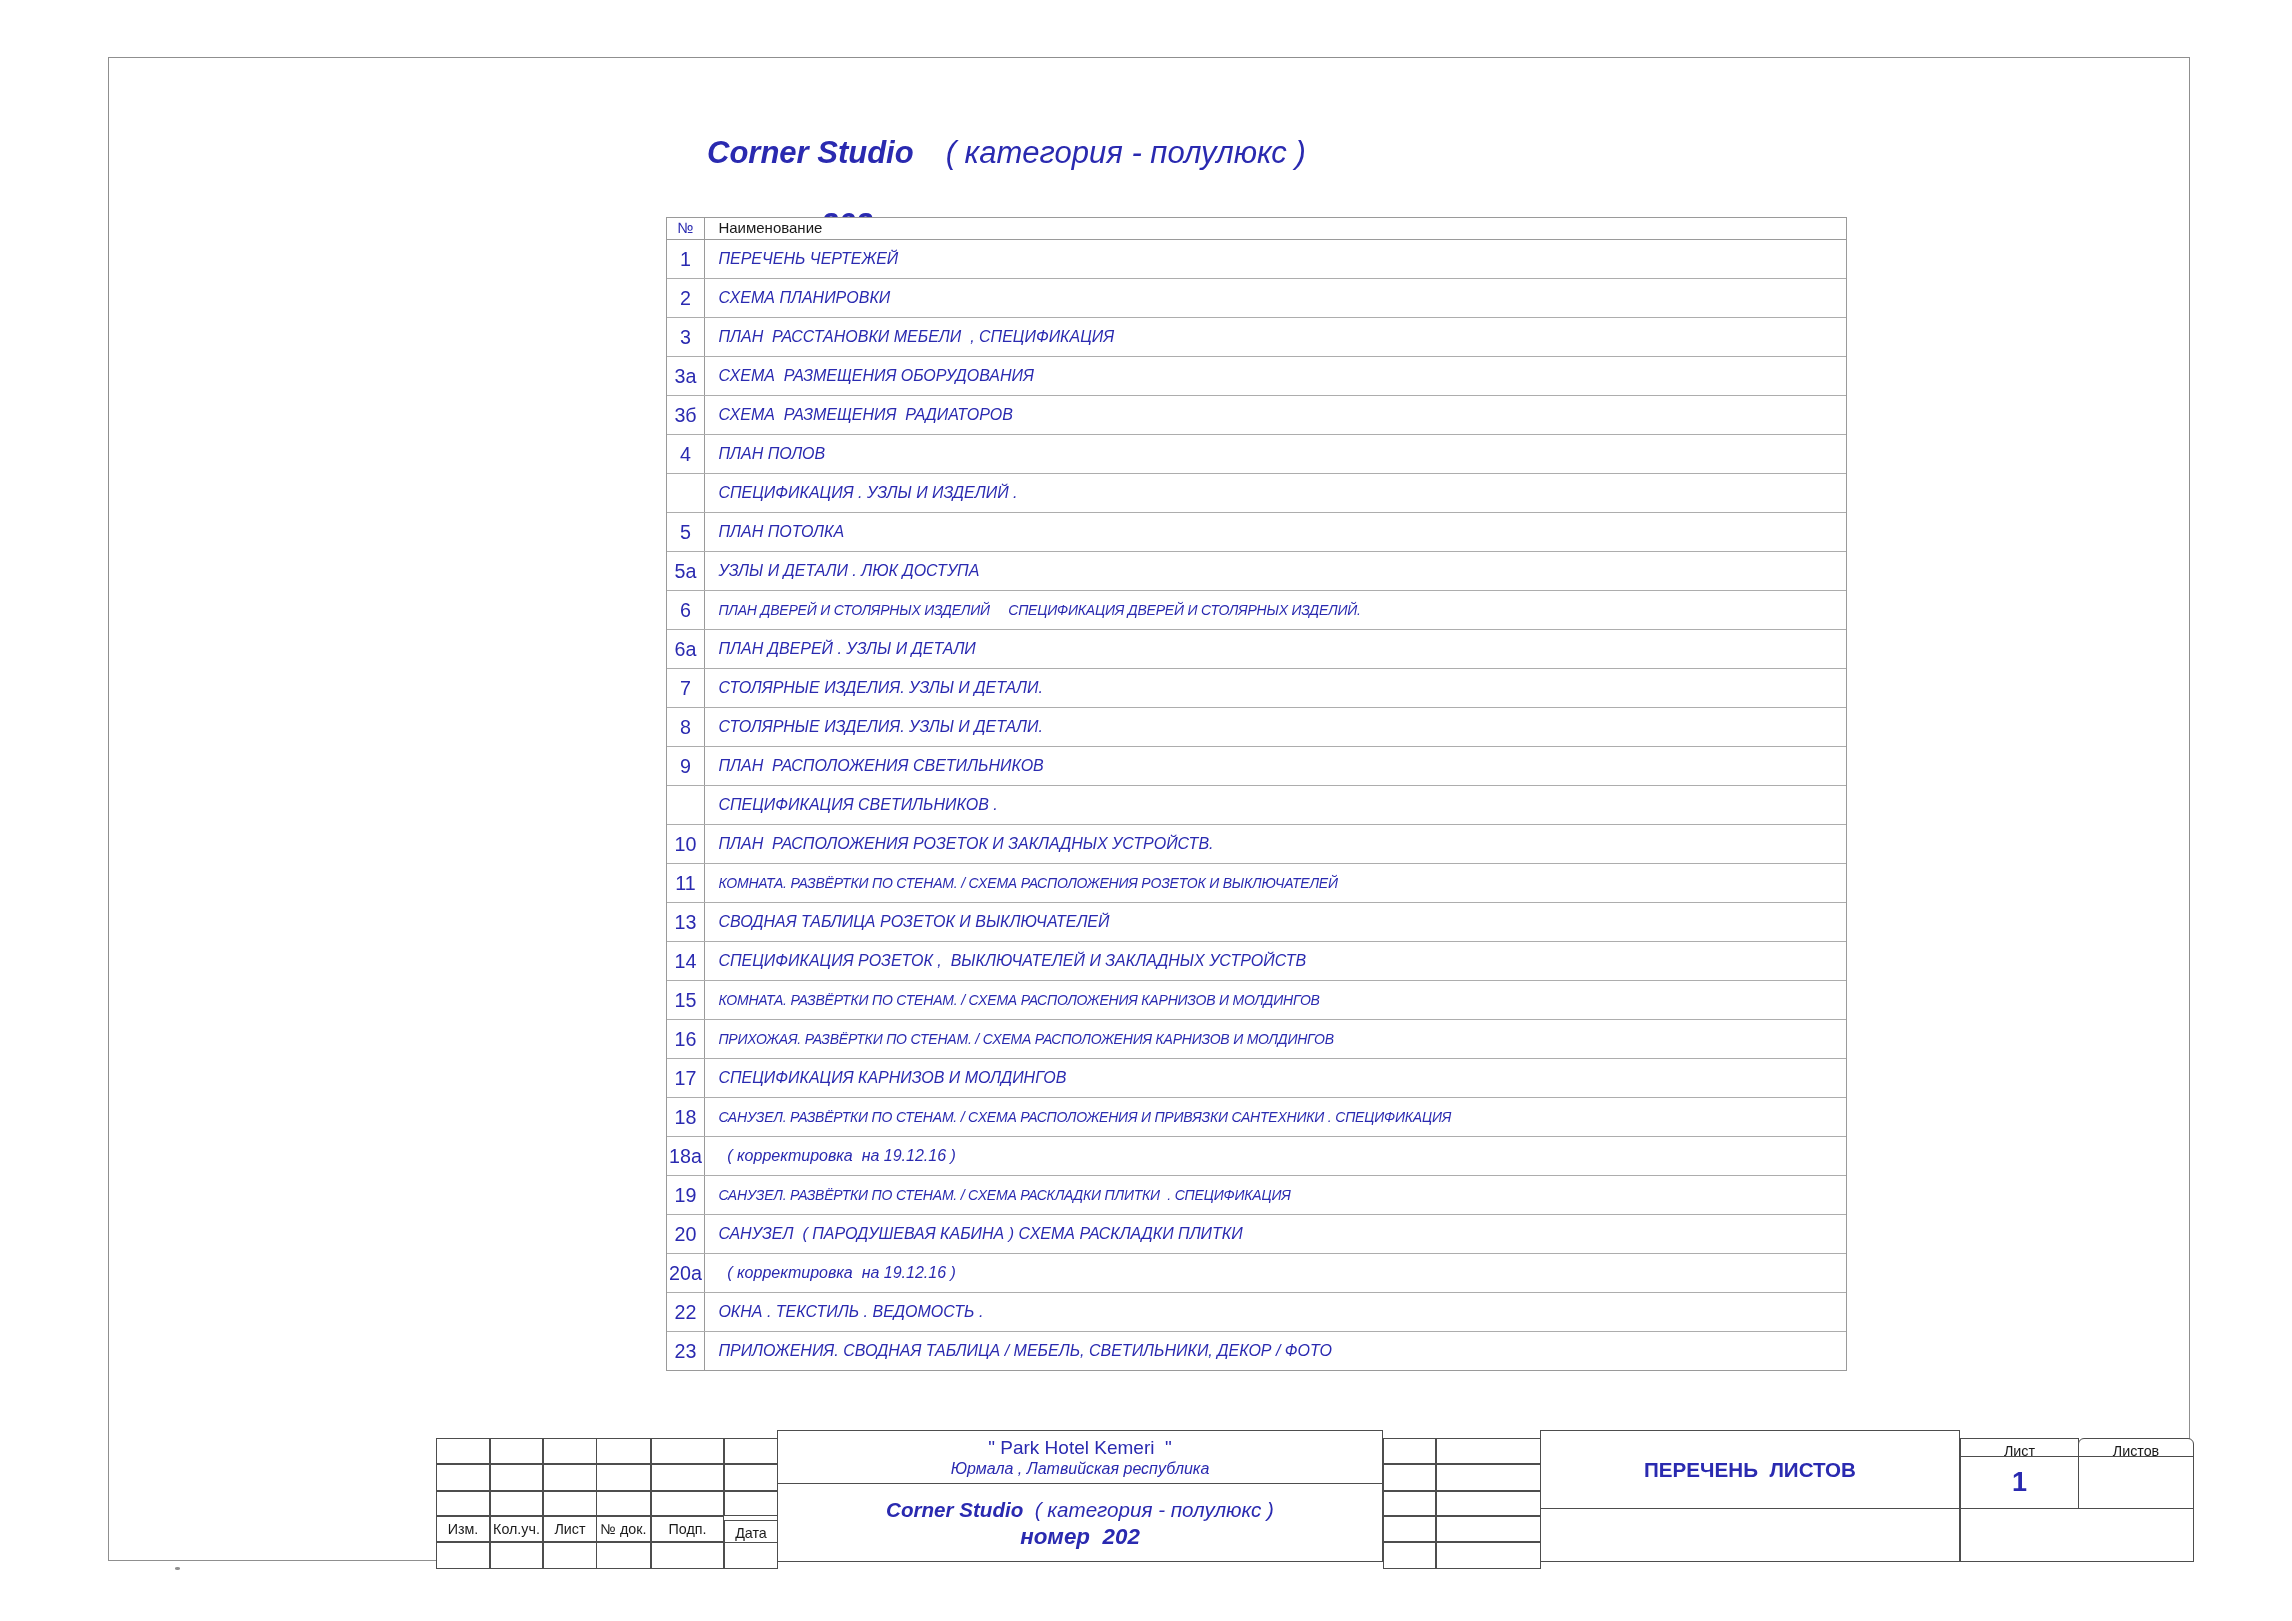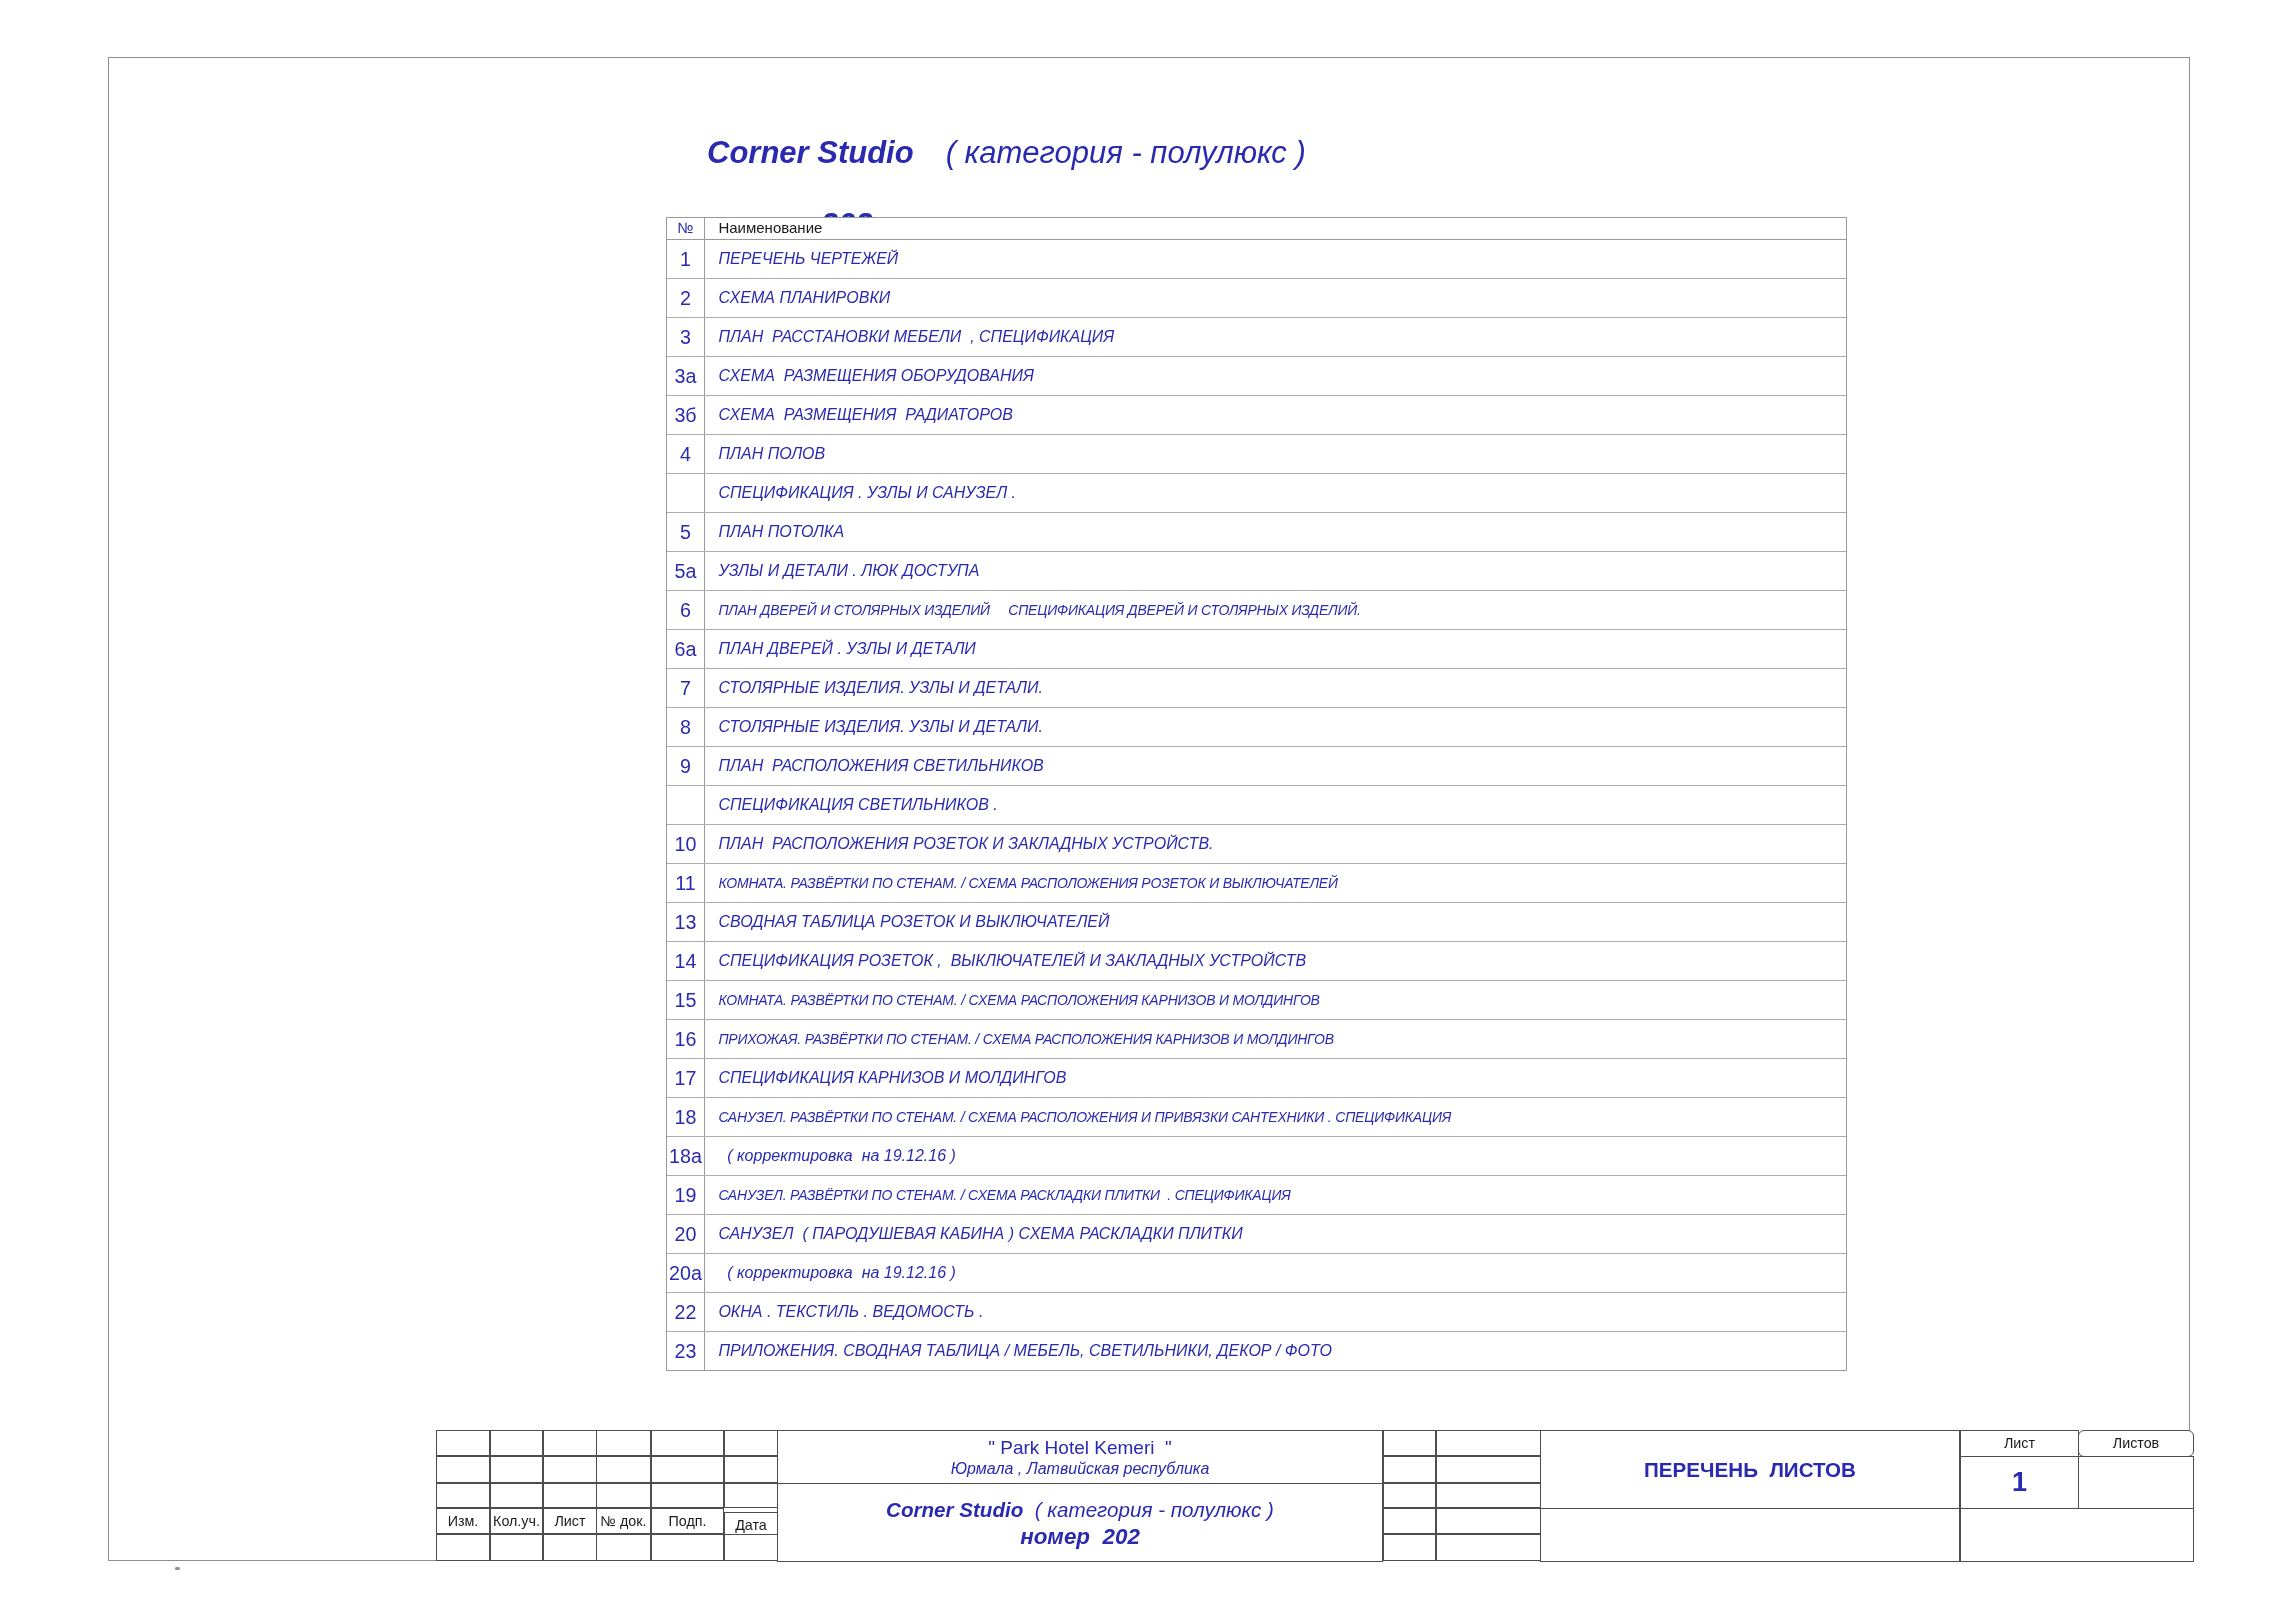--- a/index.html
+++ b/index.html
@@ -20,21 +20,21 @@
   .lheader .cname{font-size:15px;line-height:20.6px;font-style:normal;color:#1a1a1a;}
   .lrow{display:flex;height:38px;border-bottom:0.9px solid #adadad;}
   .lrow:last-child{border-bottom:none;}
   .cnum{width:37px;border-right:0.9px solid #9a9a9a;text-align:center;flex:none;
         color:#2a2ab0;font-size:19.7px;line-height:38px;white-space:pre;}
   .cname{flex:1;padding-left:13.4px;color:#2a2ab0;font-style:italic;font-size:16px;
          line-height:38px;white-space:pre;overflow:hidden;}
   .cname.long{font-size:14px;letter-spacing:-0.2px;}
   
   .tb-cell{border:0.9px solid #4d4d4d;box-sizing:border-box;background:#fff;}
-  .tb-label{color:#1a1a1a;font-size:14.3px;text-align:center;}
+  .tb-label{color:#1a1a1a;font-size:14.3px;text-align:center;margin-top:8px;}
   .tb-mid1{left:777px;top:1430px;width:606px;height:54px;display:flex;flex-direction:column;justify-content:center;text-align:center;color:#2a2ab0;}
   .tb-proj-name{font-size:19px;line-height:23px;white-space:pre;}
   .tb-proj-loc{font-size:16px;font-style:italic;line-height:19.7px;white-space:pre;}
   .tb-mid2{left:777px;top:1483px;width:606px;height:79px;display:flex;flex-direction:column;justify-content:center;text-align:center;color:#2a2ab0;white-space:pre;}
   .tb-obj-line1{font-size:20.6px;line-height:27px;font-style:italic;}
   .tb-obj-brand{font-weight:bold;}
   .tb-obj-line2{font-size:22.4px;line-height:27px;font-weight:bold;font-style:italic;}
   .tb-sheet-title{left:1540px;top:1430px;width:420px;height:79px;display:flex;align-items:center;justify-content:center;
                   color:#2a2ab0;font-weight:bold;font-size:20.6px;white-space:pre;}
   .tb-list-hdr{top:1430px;height:27px;line-height:25px;}
@@ -82,21 +82,21 @@
       <div class="lrow">
         <div class="cnum">3б</div>
         <div class="cname">СХЕМА  РАЗМЕЩЕНИЯ  РАДИАТОРОВ</div>
       </div>
       <div class="lrow">
         <div class="cnum">4</div>
         <div class="cname">ПЛАН ПОЛОВ</div>
       </div>
       <div class="lrow">
         <div class="cnum"></div>
-        <div class="cname">СПЕЦИФИКАЦИЯ . УЗЛЫ И САНУЗЕЛ .</div>
+        <div class="cname">СПЕЦИФИКАЦИЯ . УЗЛЫ И ИЗДЕЛИЙ .</div>
       </div>
       <div class="lrow">
         <div class="cnum">5</div>
         <div class="cname">ПЛАН ПОТОЛКА</div>
       </div>
       <div class="lrow">
         <div class="cnum">5а</div>
         <div class="cname">УЗЛЫ И ДЕТАЛИ . ЛЮК ДОСТУПА</div>
       </div>
       <div class="lrow">

